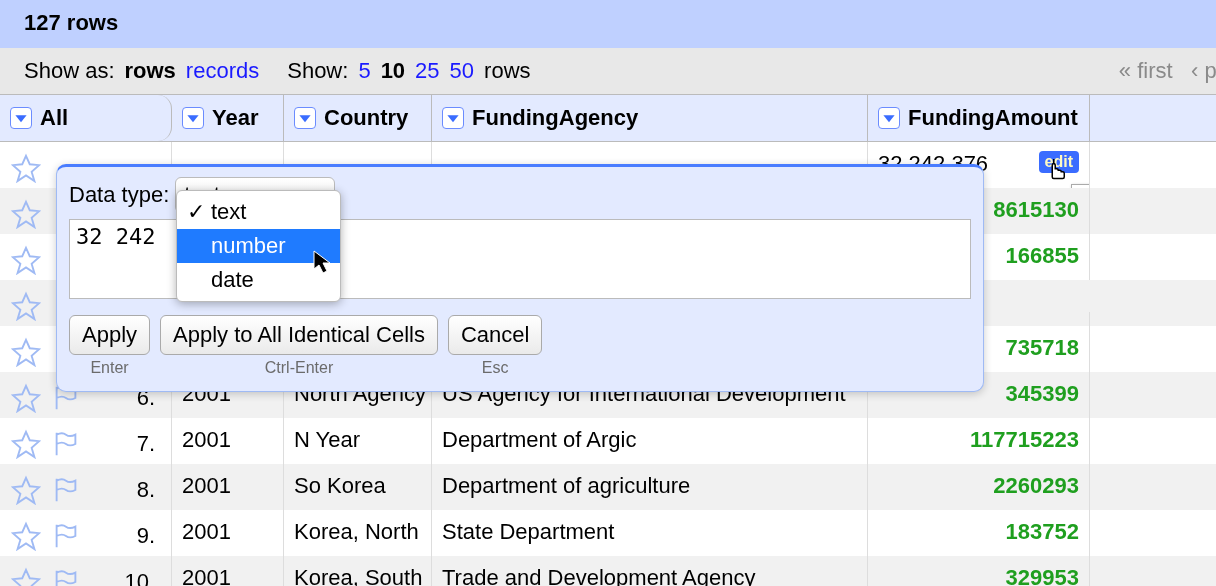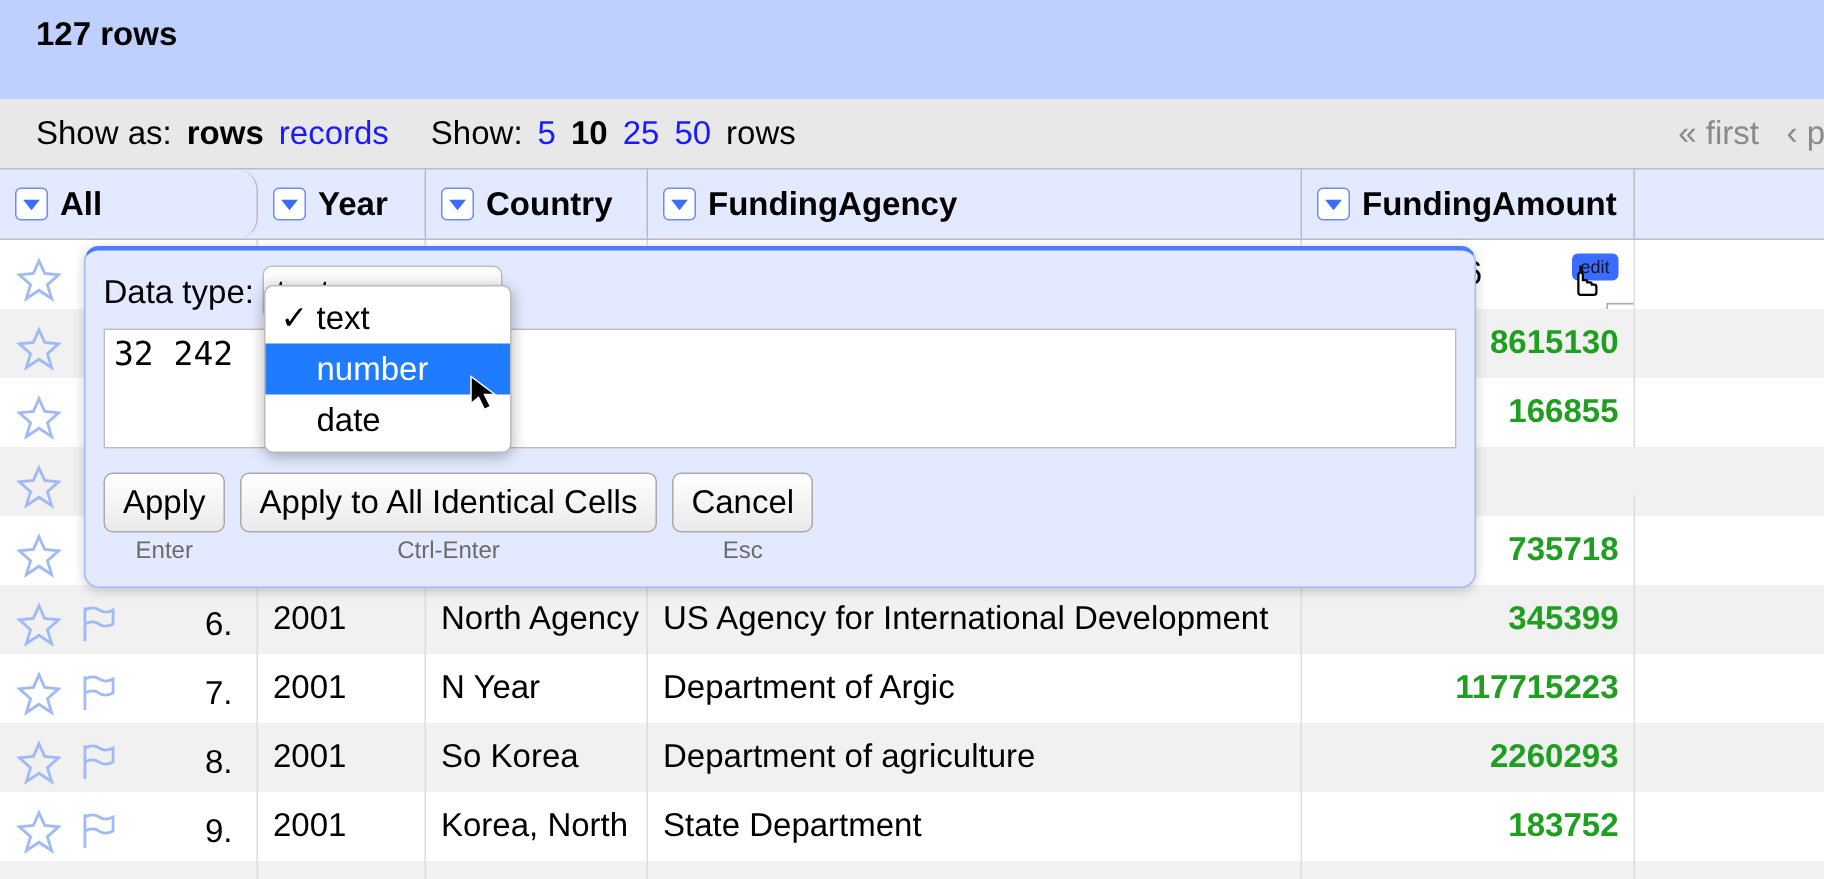--- a/index.html
+++ b/index.html
@@ -27,21 +27,20 @@
 
   
   .title-row { padding:10px 24px 12px; font-size:22px; font-weight:700; }
 
   
   .controls-bar {
     background:var(--grey-mid);
     padding:10px 24px;
     display:flex; align-items:flex-end; gap:10px;
     position:relative;
-    margin-top:18px;
   }
   .controls-bar .label { font-size:22px; }
   .controls-bar .opt   { color:var(--blue-link); cursor:pointer; }
   .controls-bar .opt.active { color:var(--black); font-weight:700; }
   .controls-bar .seg   { margin-left:18px; }
   .pager-links {
     position:absolute; right:-8px; top:10px;
     color:var(--grey-pager); font-size:22px;
     white-space:nowrap;
   }
@@ -111,22 +110,22 @@
 
   
   .amount-stack {
     position:relative;
   }
   .amount-line {
     display:flex; justify-content:space-between; align-items:flex-start;
   }
   .amount-plain { color:var(--black); font-weight:400; text-align:left; }
   .edit-badge {
-    background:var(--blue-icon); color:#0f172a;
-    font-size:12px; font-weight:400;
+    background:var(--blue-icon); color:#fef9c3;
+    font-size:16px; font-weight:700;
     padding:2px 6px; border-radius:4px;
     cursor:pointer;
     position:relative;
   }
   .hand-cursor {
     position:absolute;
     left:14px; top:14px;
     pointer-events:none;
   }
   .tooltip {

